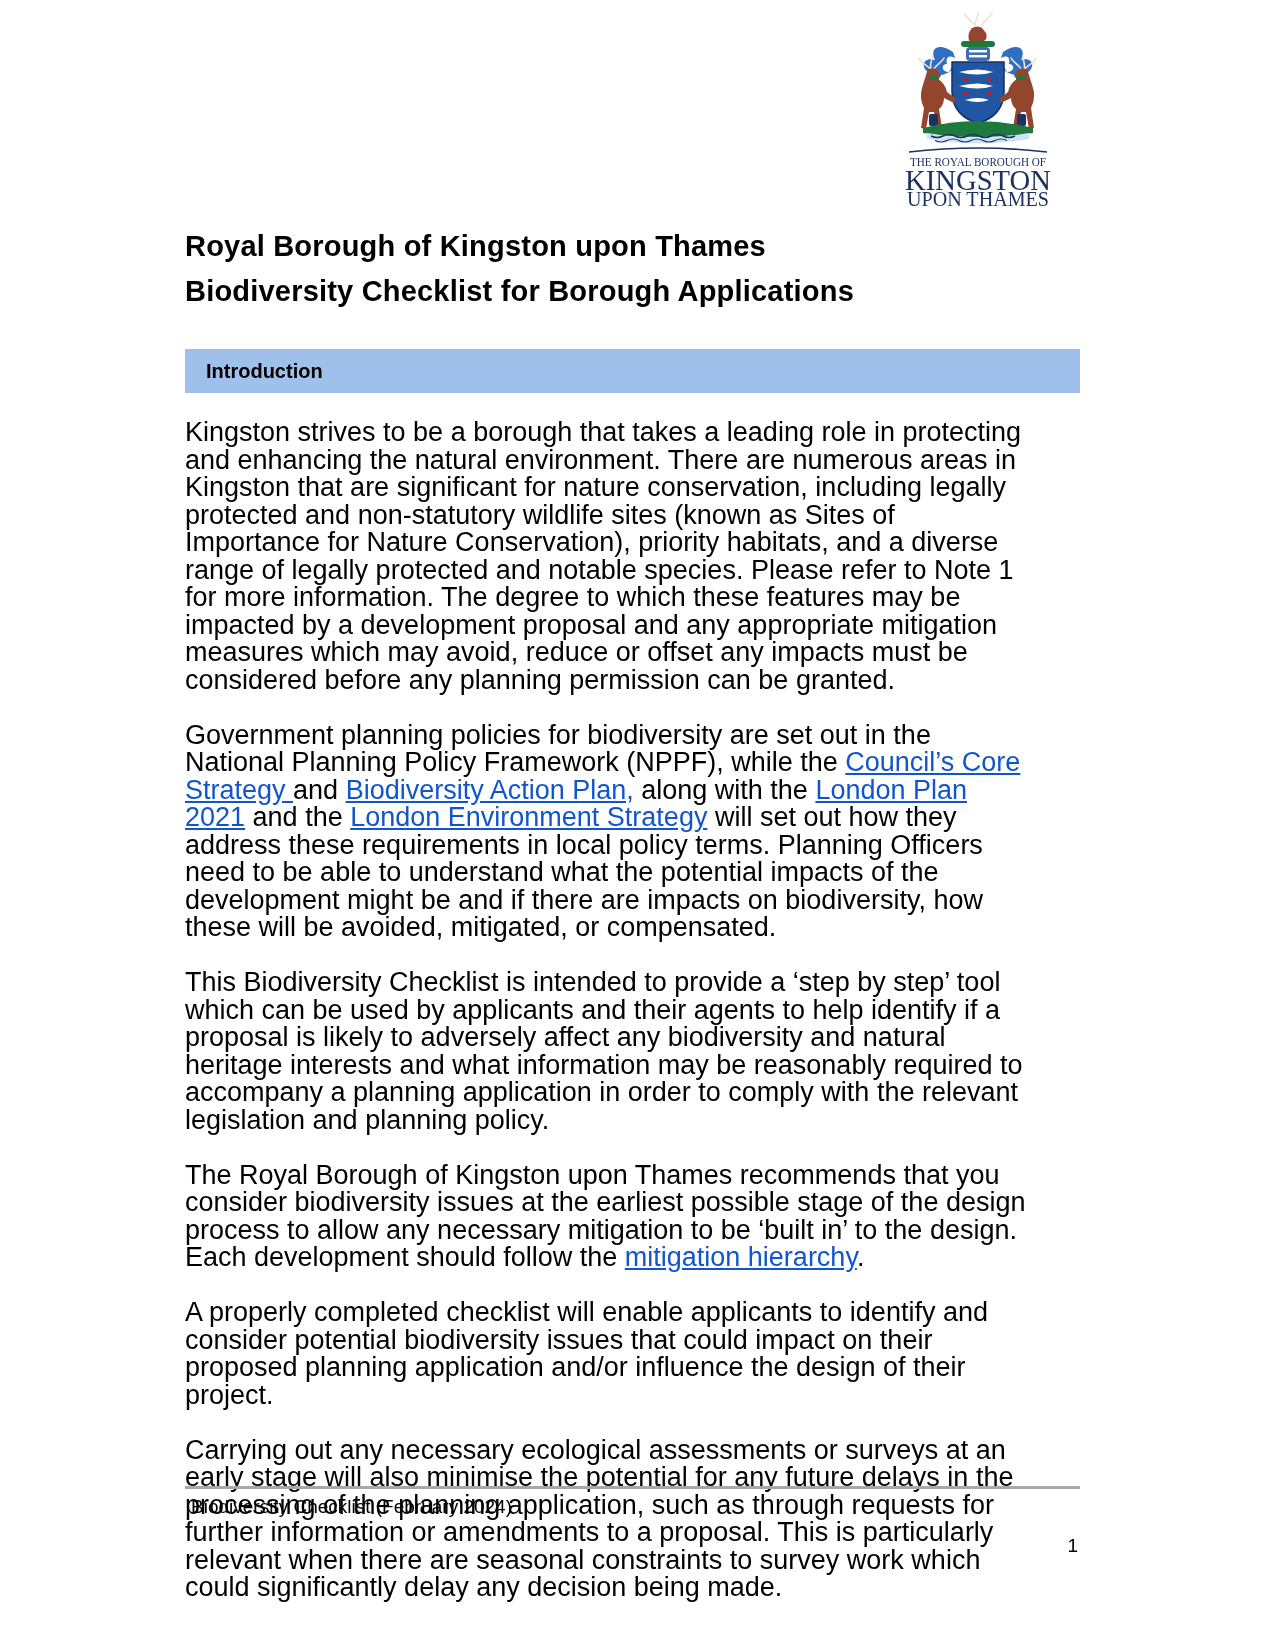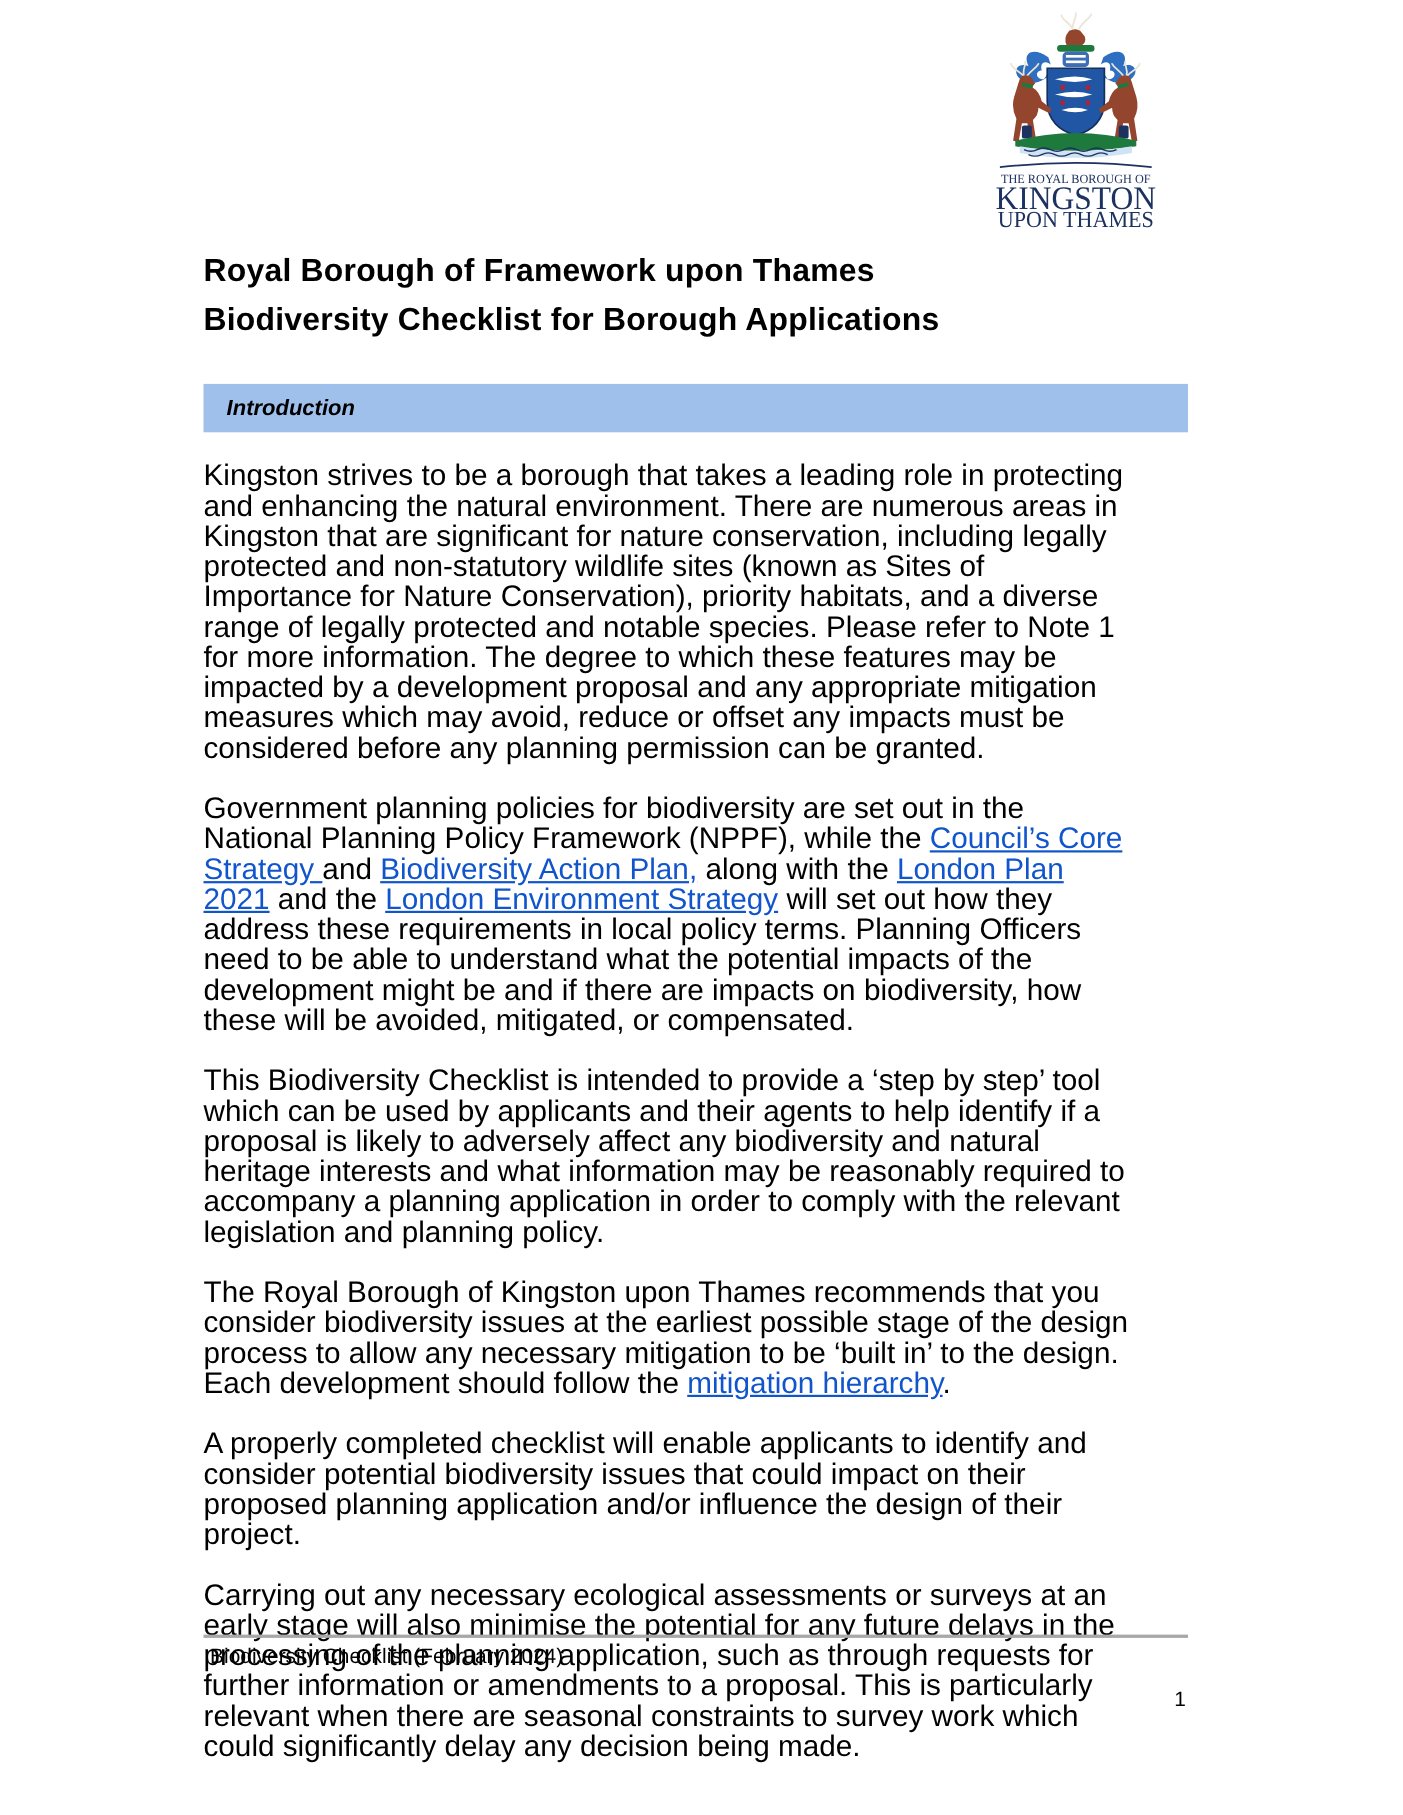--- a/index.html
+++ b/index.html
@@ -25,21 +25,21 @@
 
   
   .doc-title { position:absolute; left:185px; top:224px; margin:0; font-size:29px; font-weight:bold; line-height:45px; letter-spacing:0.2px; }
   .doc-title span { display:block; }
 
   
   .intro-bar {
     position:absolute; left:185px; top:349px; width:895px; height:44px;
     background:var(--accent-bar,#a0c0ec); display:flex; align-items:center;
   }
-  .intro-bar span { font-size:20px; font-weight:bold; padding-left:21px;font-style:italic; }
+  .intro-bar span { font-size:20px; font-weight:bold; padding-left:21px; }
 
   
   .body-text { position:absolute; left:185px; top:419px; width:845px; font-size:27px; line-height:27.5px; }
   .body-text p { margin:0 0 27.5px 0; }
   a.doc-link { color:var(--link,#1155cc); cursor:pointer; }
 
   
   .footer-rule { position:absolute; left:185px; top:1486px; width:895px; height:3px; background:var(--footer-rule,#a8a8a8); }
   .footer-text { position:absolute; left:191px; top:1496px; font-size:19px; font-weight:normal; }
   .page-number { position:absolute; left:978px; top:1535px; width:100px; text-align:right; font-size:19px; }
@@ -102,21 +102,21 @@
       <path class="navy-stroke" stroke-width="1.2" d="M40,130.5 q6,3 12,0 t12,0 t12,0 t12,0 t12,0 t12,0"></path>
 
       <path class="navy-stroke" stroke-width="1.6" d="M14,142 Q83,134 152,142"></path>
       <text class="logo-small" x="83" y="156" text-anchor="middle" textLength="136" lengthAdjust="spacingAndGlyphs">THE ROYAL BOROUGH OF</text>
       <text class="logo-large" x="83" y="180" text-anchor="middle" textLength="146" lengthAdjust="spacingAndGlyphs">KINGSTON</text>
       <text class="logo-medium" x="83" y="196" text-anchor="middle" textLength="142" lengthAdjust="spacingAndGlyphs">UPON THAMES</text>
     </svg>
   </div>
 
   <h1 class="doc-title">
-    <span>Royal Borough of Framework upon Thames</span>
+    <span>Royal Borough of Kingston upon Thames</span>
     <span>Biodiversity Checklist for Borough Applications</span>
   </h1>
 
   <div class="intro-bar">
     <span>Introduction</span>
   </div>
 
   <div class="body-text">
       <p><span>Kingston strives to be a borough that takes a leading role in protecting and enhancing the natural environment. There are numerous areas in Kingston that are significant for nature conservation, including legally protected and non-statutory wildlife sites (known as Sites of Importance for Nature Conservation), priority habitats, and a diverse range of legally protected and notable species. Please refer to Note 1 for more information. The degree to which these features may be impacted by a development proposal and any appropriate mitigation measures which may avoid, reduce or offset any impacts must be considered before any planning permission can be granted.</span></p>
       <p><span>Government planning policies for biodiversity are set out in the National Planning Policy Framework (NPPF), while the </span><a class="doc-link" href="#">Council’s Core Strategy </a><span>and </span><a class="doc-link" href="#">Biodiversity Action Plan,</a><span> along with the </span><a class="doc-link" href="#">London Plan 2021</a><span> and the </span><a class="doc-link" href="#">London Environment Strategy</a><span> will set out how they address these requirements in local policy terms. Planning Officers need to be able to understand what the potential impacts of the development might be and if there are impacts on biodiversity, how these will be avoided, mitigated, or compensated.</span></p>

